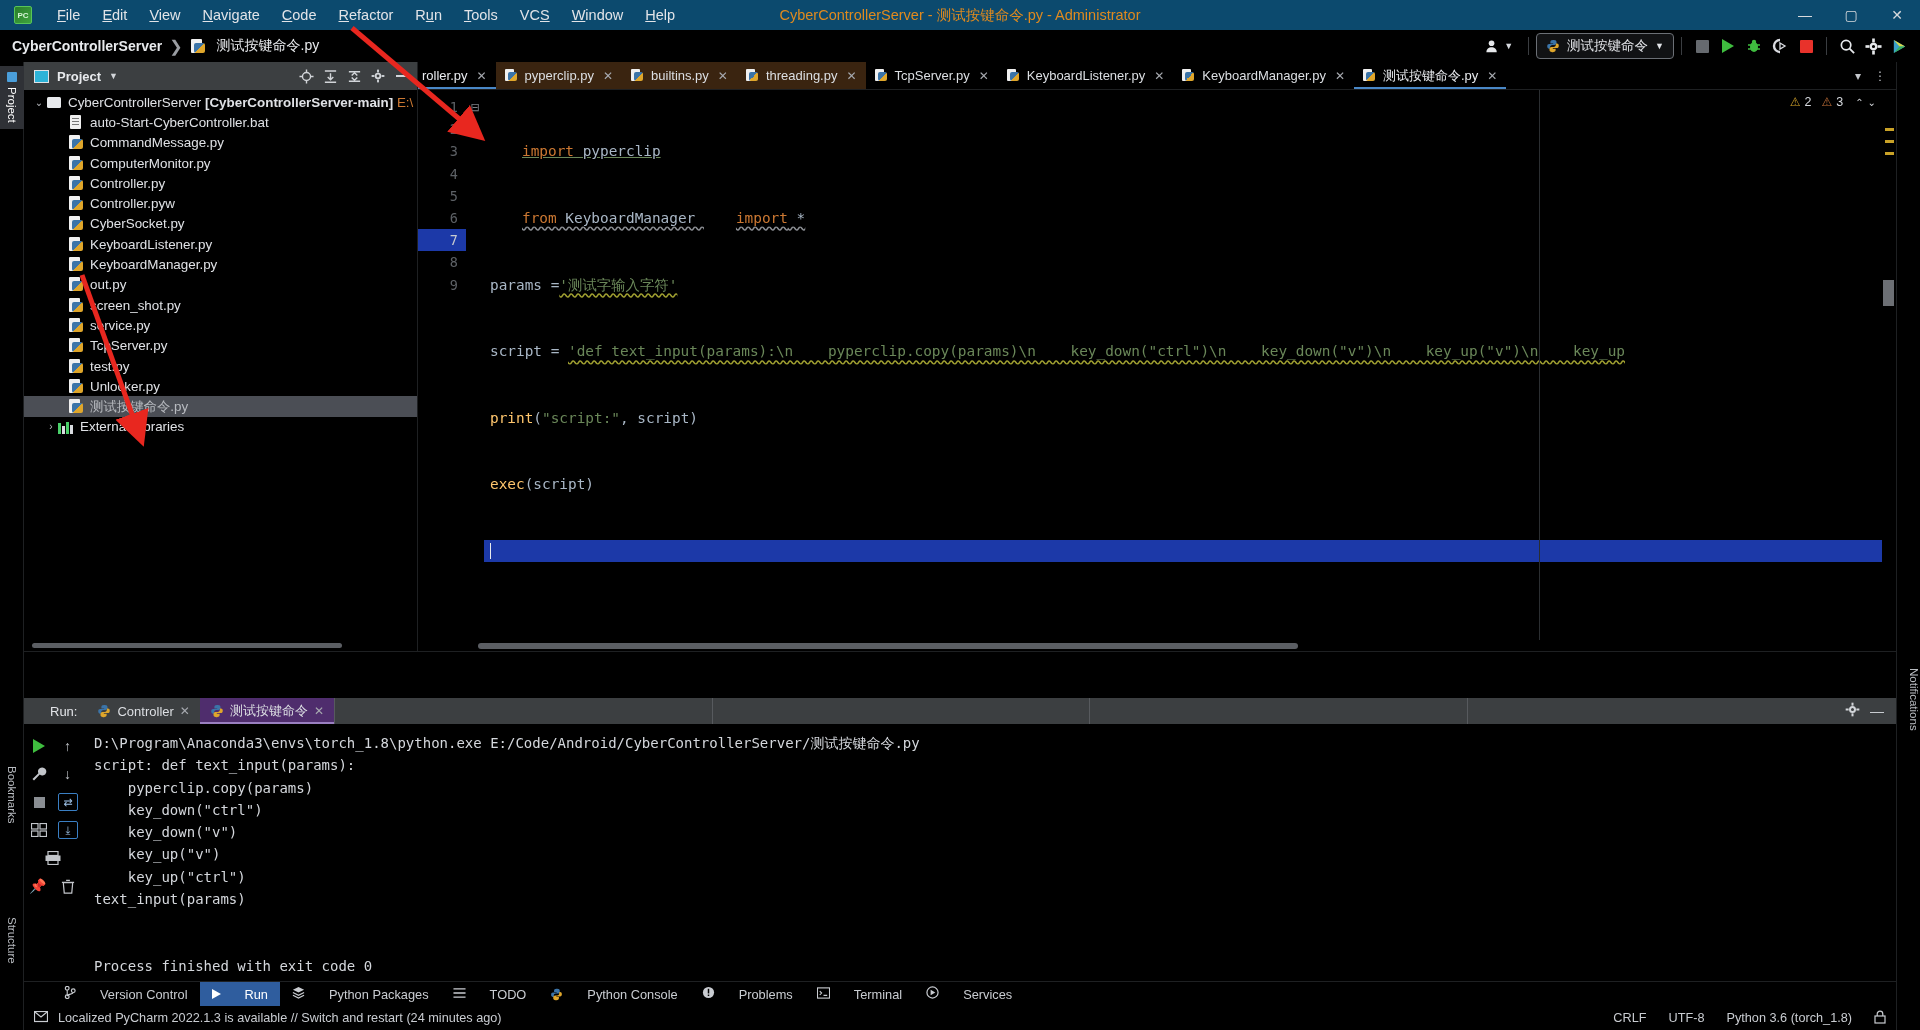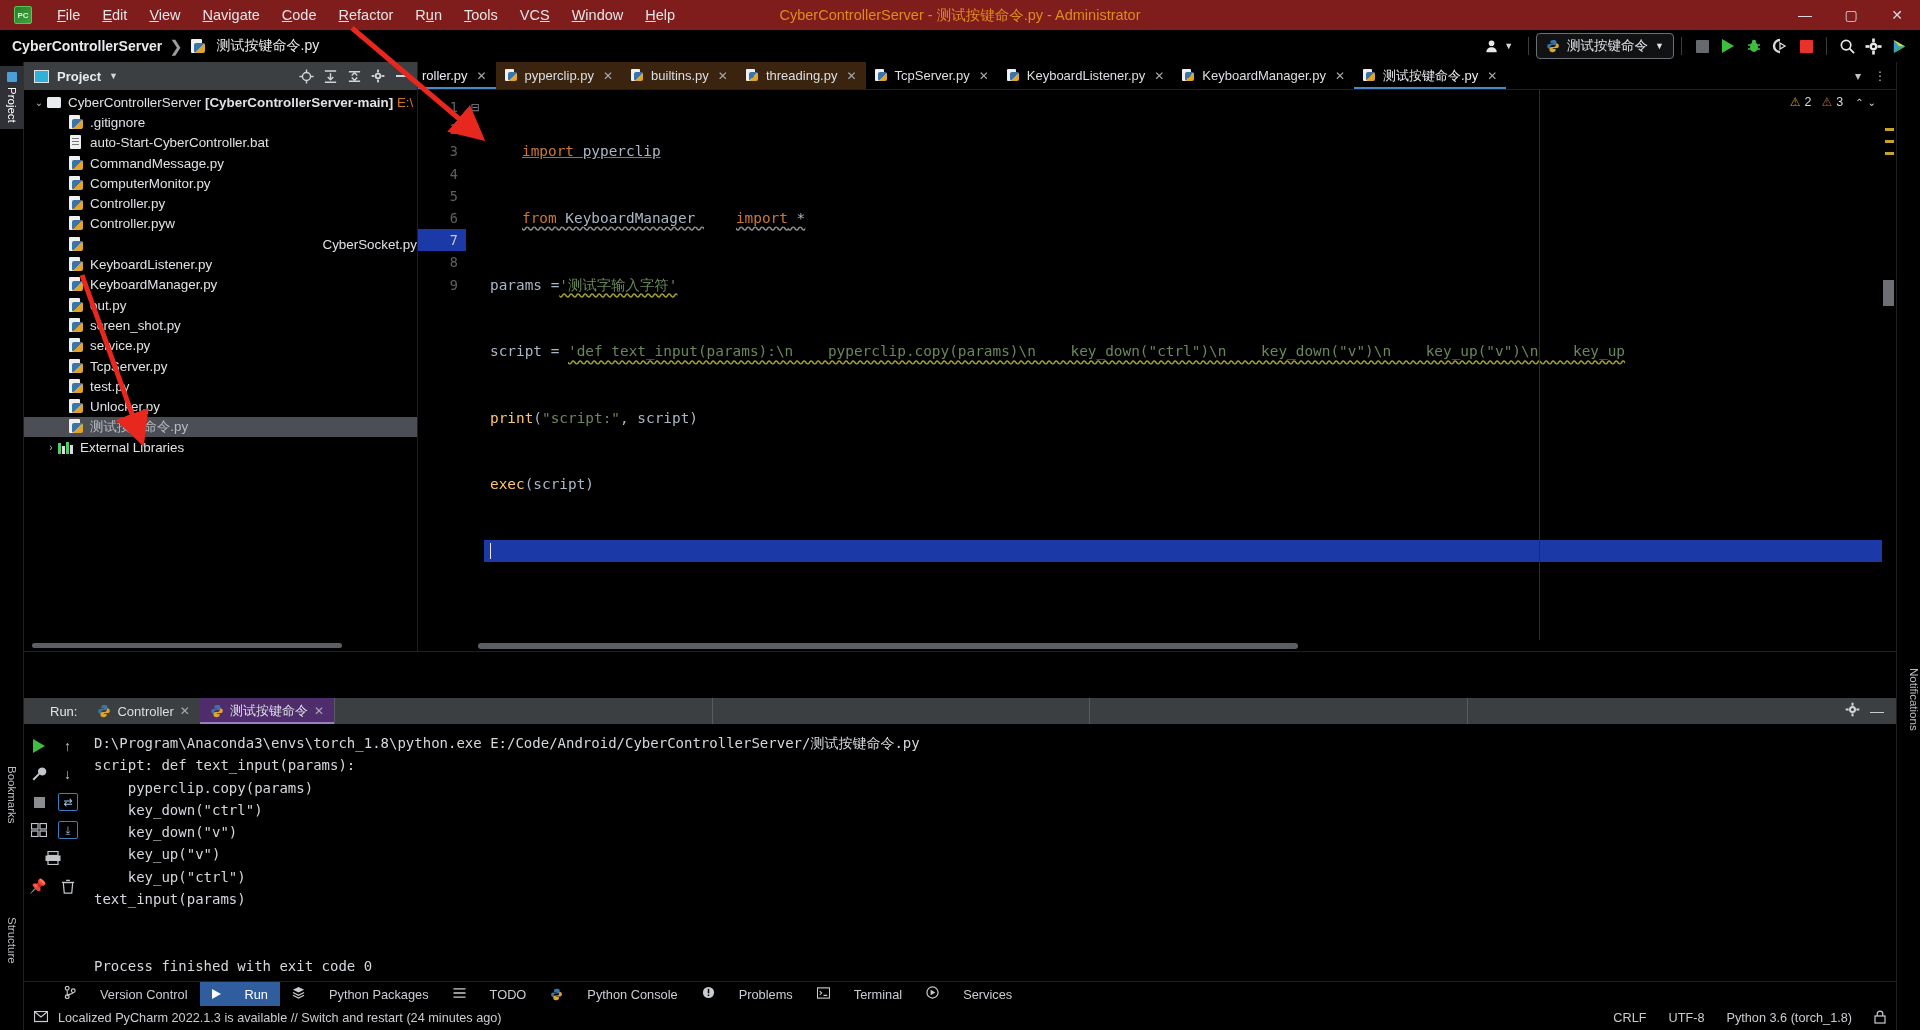--- a/index.html
+++ b/index.html
@@ -6,21 +6,21 @@
   html,body{ background:#000; }
   body{
     width:1920px; height:1030px;
     font-family:"Liberation Sans", sans-serif;
     color:#c8cbd0;
     overflow:hidden;
     position:relative;
   }
   
   .titlebar{
-    height:30px; background:#7f1d1d; display:flex; align-items:center;
+    height:30px; background:#0c4a6e; display:flex; align-items:center;
     position:relative;
   }
   .pc-logo{
     width:18px;height:18px;margin-left:14px;margin-right:14px;
     background:linear-gradient(135deg,#2a7d2a 0%,#3fa33f 100%);
     border:1px solid #58c558; border-radius:2px;
     display:flex;align-items:center;justify-content:center;
     font-size:8px;font-weight:bold;color:#d6f5d6;
   }
   .menu{ display:flex; align-items:center; gap:0px; }
@@ -406,44 +406,40 @@
             </div>
           </div>
         </div>
         <div class="tree">
           <div class="trow">
             <span class="arrow">⌄</span>
             <span class="ico ico-folder"></span>
             <span class="tname"><span>CyberControllerServer</span><span class="bracket"> [CyberControllerServer-main]</span><span class="path"> E:\</span></span>
           </div>
           <div class="trow" style="padding-left:44px;">
-            <span class="ico ico-py"></span>
-            <span class="tname">.gitignore</span>
-          </div>
-          <div class="trow" style="padding-left:44px;">
             <span class="ico ico-txt"></span>
             <span class="tname">auto-Start-CyberController.bat</span>
           </div>
           <div class="trow" style="padding-left:44px;">
             <span class="ico ico-py"></span>
             <span class="tname">CommandMessage.py</span>
           </div>
           <div class="trow" style="padding-left:44px;">
             <span class="ico ico-py"></span>
             <span class="tname">ComputerMonitor.py</span>
           </div>
           <div class="trow" style="padding-left:44px;">
             <span class="ico ico-py"></span>
             <span class="tname">Controller.py</span>
           </div>
           <div class="trow" style="padding-left:44px;">
             <span class="ico ico-py"></span>
             <span class="tname">Controller.pyw</span>
           </div>
-          <div class="trow" style="padding-left:44px;justify-content:space-between;">
+          <div class="trow" style="padding-left:44px;">
             <span class="ico ico-py"></span>
             <span class="tname">CyberSocket.py</span>
           </div>
           <div class="trow" style="padding-left:44px;">
             <span class="ico ico-py"></span>
             <span class="tname">KeyboardListener.py</span>
           </div>
           <div class="trow" style="padding-left:44px;">
             <span class="ico ico-py"></span>
             <span class="tname">KeyboardManager.py</span>

